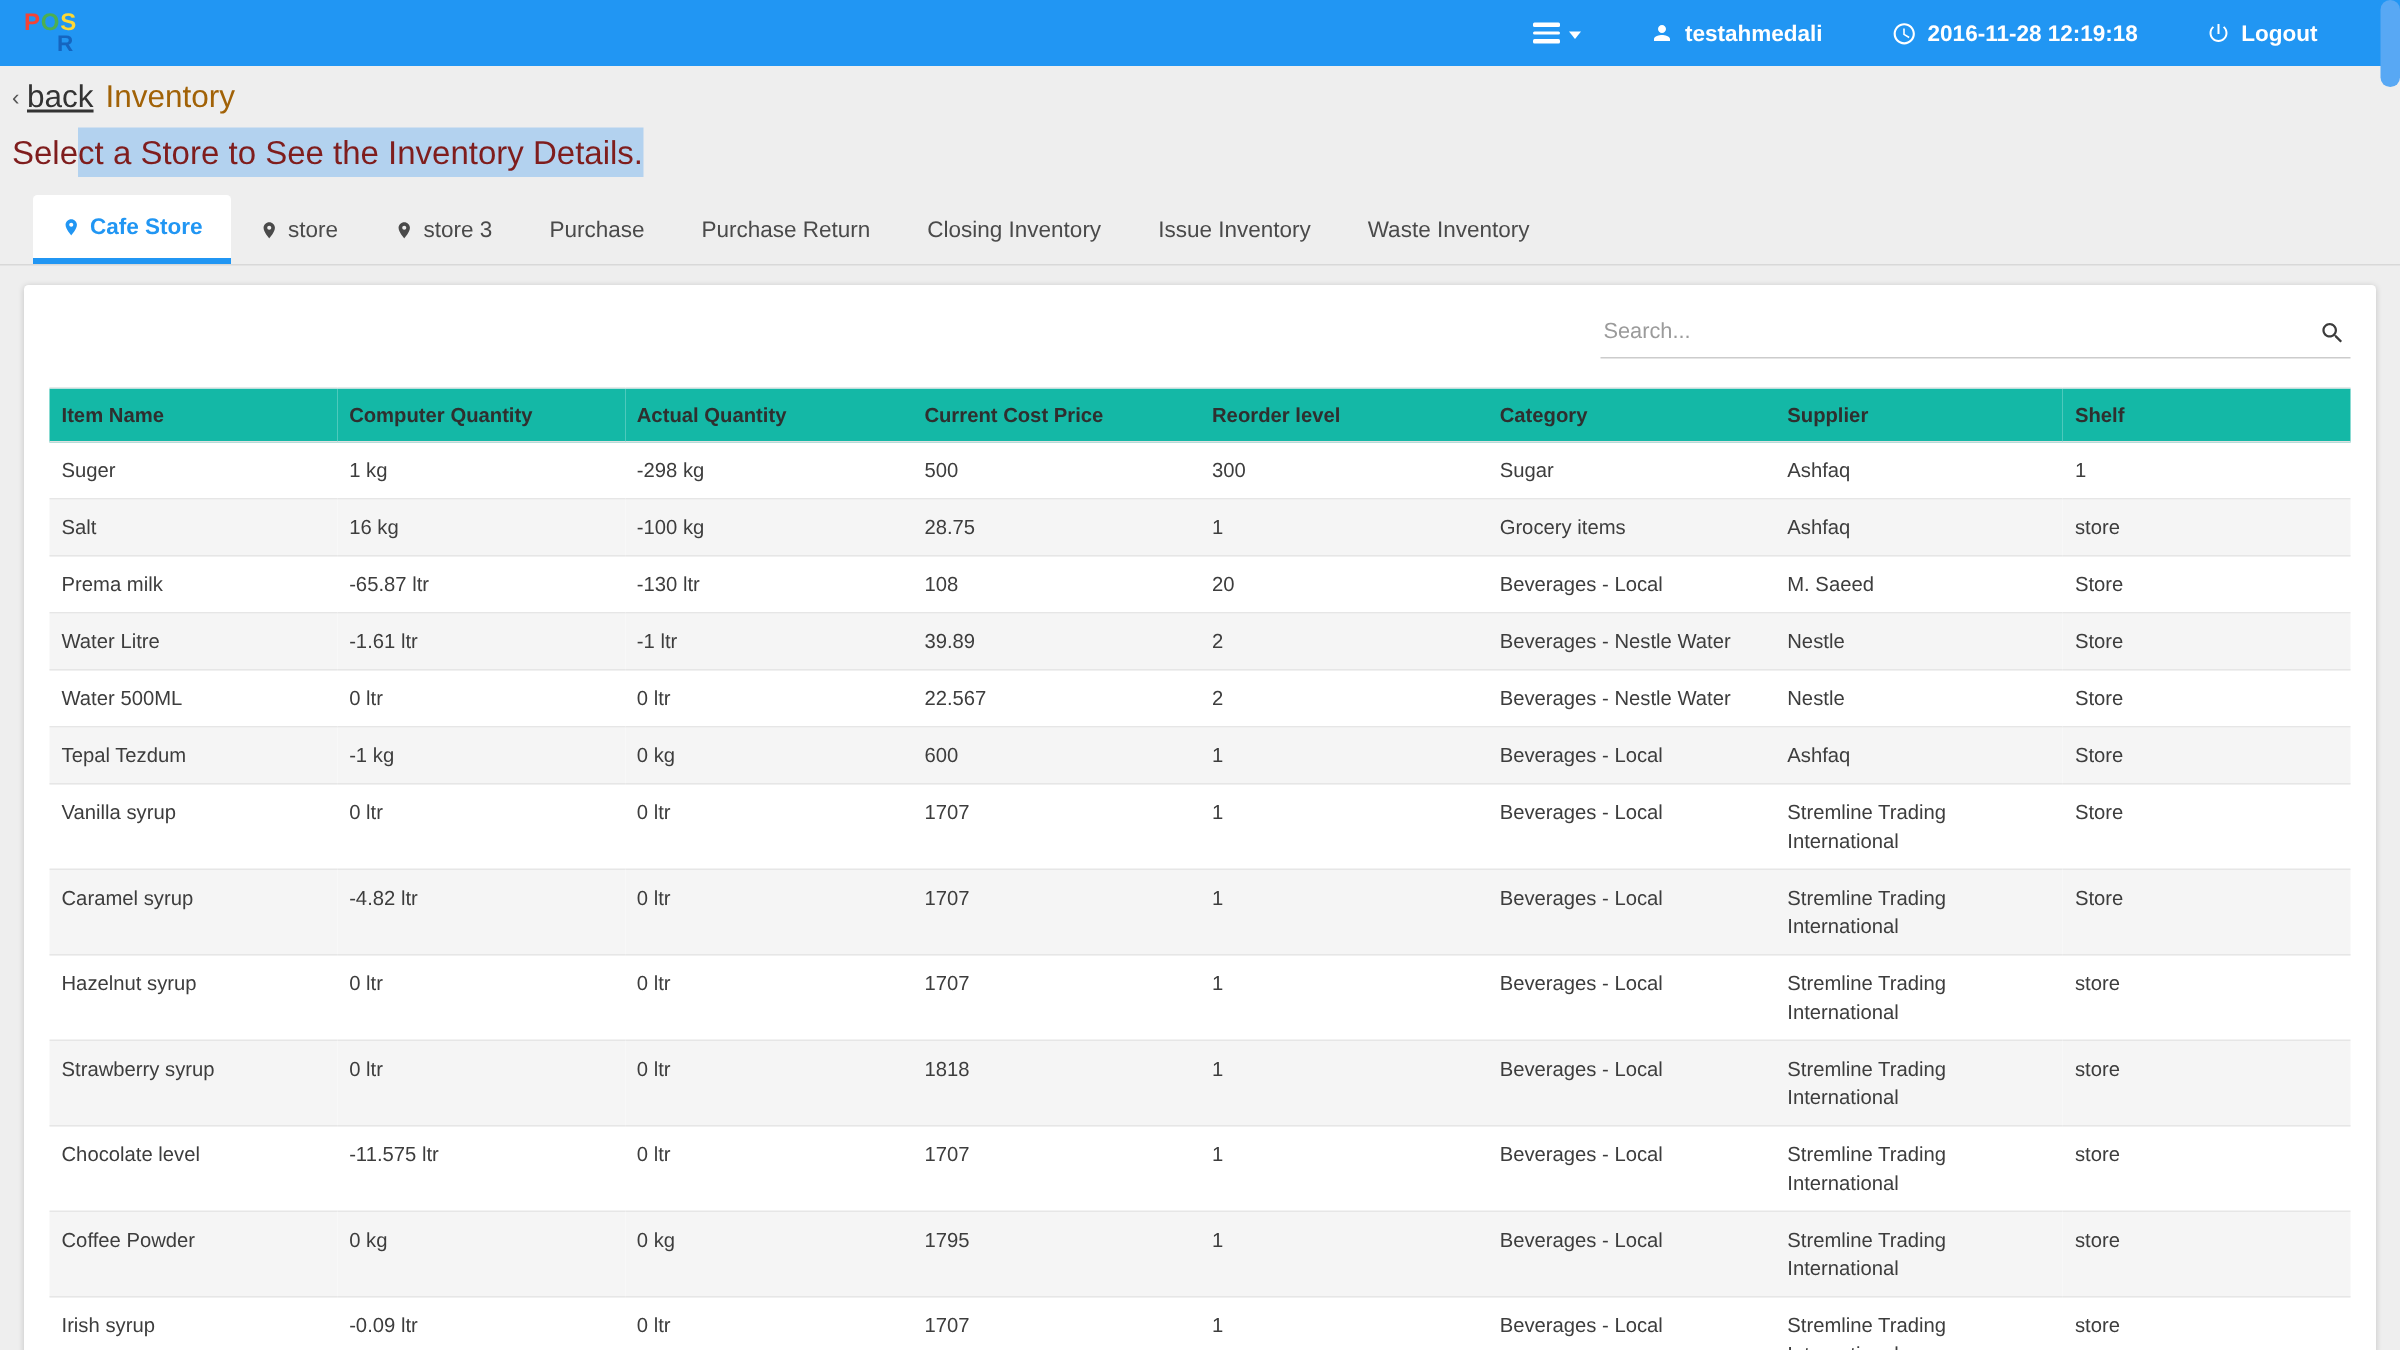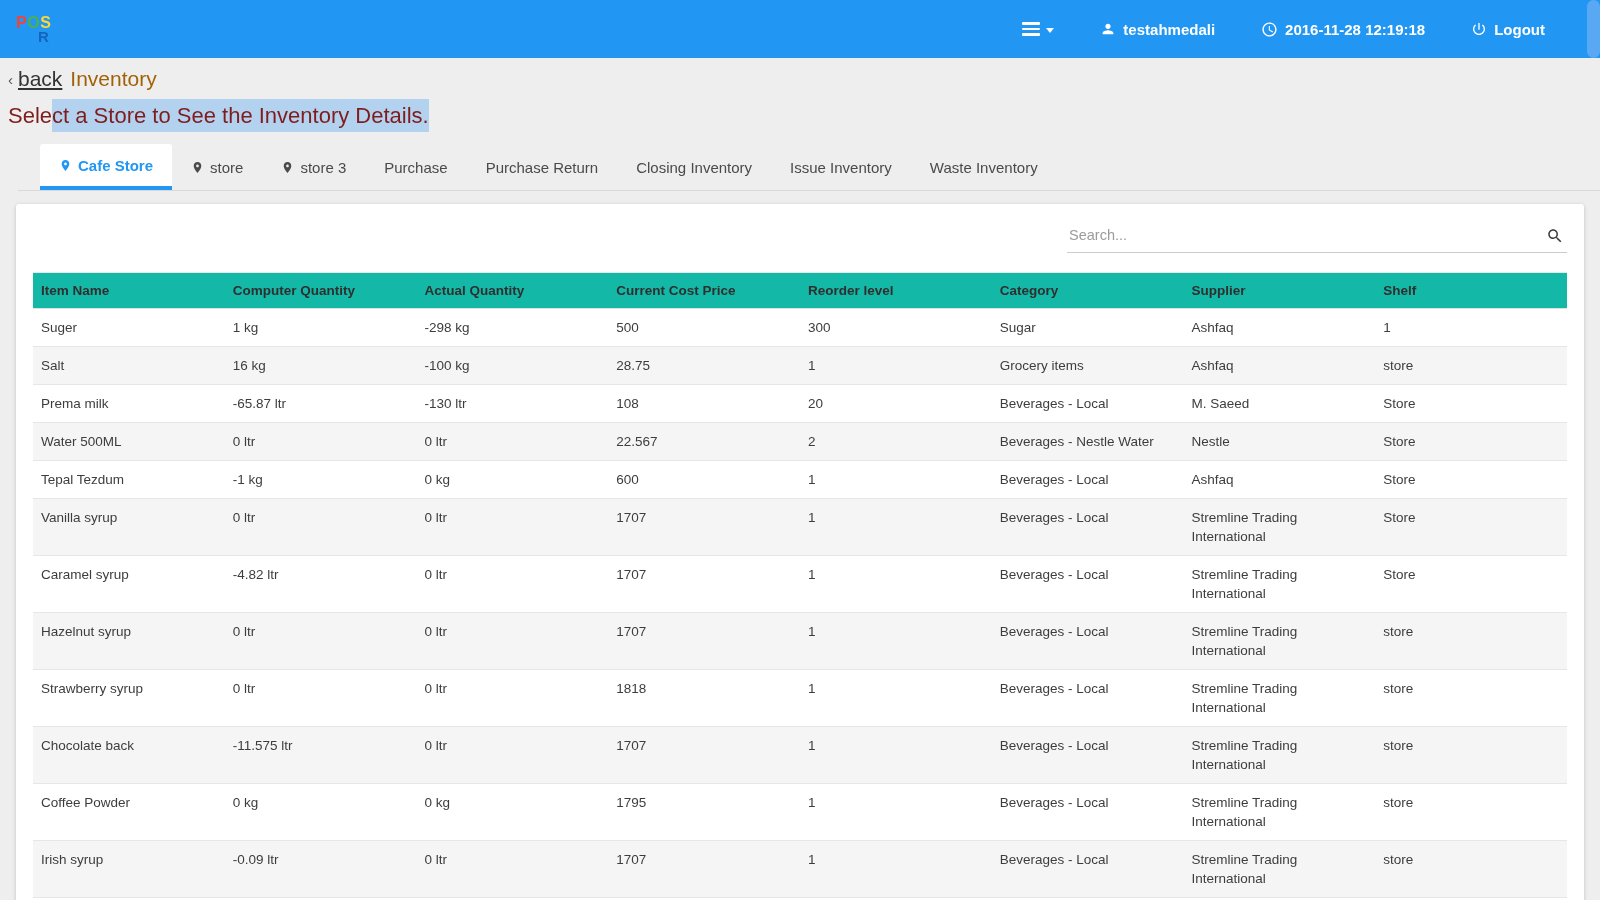--- a/index.html
+++ b/index.html
@@ -5,21 +5,21 @@
   * { box-sizing: border-box; margin: 0; padding: 0; }
   html, body { width: 1600px; height: 900px; overflow: hidden; }
   body {
     font-family: "Liberation Sans", "DejaVu Sans", sans-serif;
     background: #eeeeee;
     position: relative;
   }
 
   
   .navbar {
-    height: 58px;
+    height: 44px;
     background: #2196f3;
     display: flex;
     align-items: center;
     padding: 0 55px 0 16px;
     color: #fff;
   }
   .logo { font-weight: bold; line-height: 14px; font-size: 16px; margin-top: 2px; }
   .logo .l1 { letter-spacing: 0.5px; }
   .logo .l2 { display: block; margin-left: 22px; font-size: 15px; }
   .logo-p { color: #f44336; }
@@ -64,21 +64,20 @@
   }
   .subtitle .sel { background: #b3d2ef; padding: 4px 0; }
 
   
   .tabbar {
     margin-top: 15px;
     padding-left: 22px;
     border-bottom: 1px solid #d8d8d8;
     display: flex;
     height: 47px;
-    margin-left: 18px;
   }
   .tab {
     display: flex; align-items: center; gap: 6px;
     padding: 0 19px;
     font-size: 15px;
     color: #4a4a4a;
     cursor: pointer;
     white-space: nowrap;
   }
   .tab svg { display: block; }
@@ -280,20 +279,30 @@
           <td>Prema milk</td>
           <td>-65.87 ltr</td>
           <td>-130 ltr</td>
           <td>108</td>
           <td>20</td>
           <td>Beverages - Local</td>
           <td>M. Saeed</td>
           <td>Store</td>
         </tr>
         <tr>
+          <td>Water Litre</td>
+          <td>-1.61 ltr</td>
+          <td>-1 ltr</td>
+          <td>39.89</td>
+          <td>2</td>
+          <td>Beverages - Nestle Water</td>
+          <td>Nestle</td>
+          <td>Store</td>
+        </tr>
+        <tr>
           <td>Water 500ML</td>
           <td>0 ltr</td>
           <td>0 ltr</td>
           <td>22.567</td>
           <td>2</td>
           <td>Beverages - Nestle Water</td>
           <td>Nestle</td>
           <td>Store</td>
         </tr>
         <tr>
@@ -340,21 +349,21 @@
           <td>Strawberry syrup</td>
           <td>0 ltr</td>
           <td>0 ltr</td>
           <td>1818</td>
           <td>1</td>
           <td>Beverages - Local</td>
           <td>Stremline Trading International</td>
           <td>store</td>
         </tr>
         <tr>
-          <td>Chocolate back</td>
+          <td>Chocolate level</td>
           <td>-11.575 ltr</td>
           <td>0 ltr</td>
           <td>1707</td>
           <td>1</td>
           <td>Beverages - Local</td>
           <td>Stremline Trading International</td>
           <td>store</td>
         </tr>
         <tr>
           <td>Coffee Powder</td>

